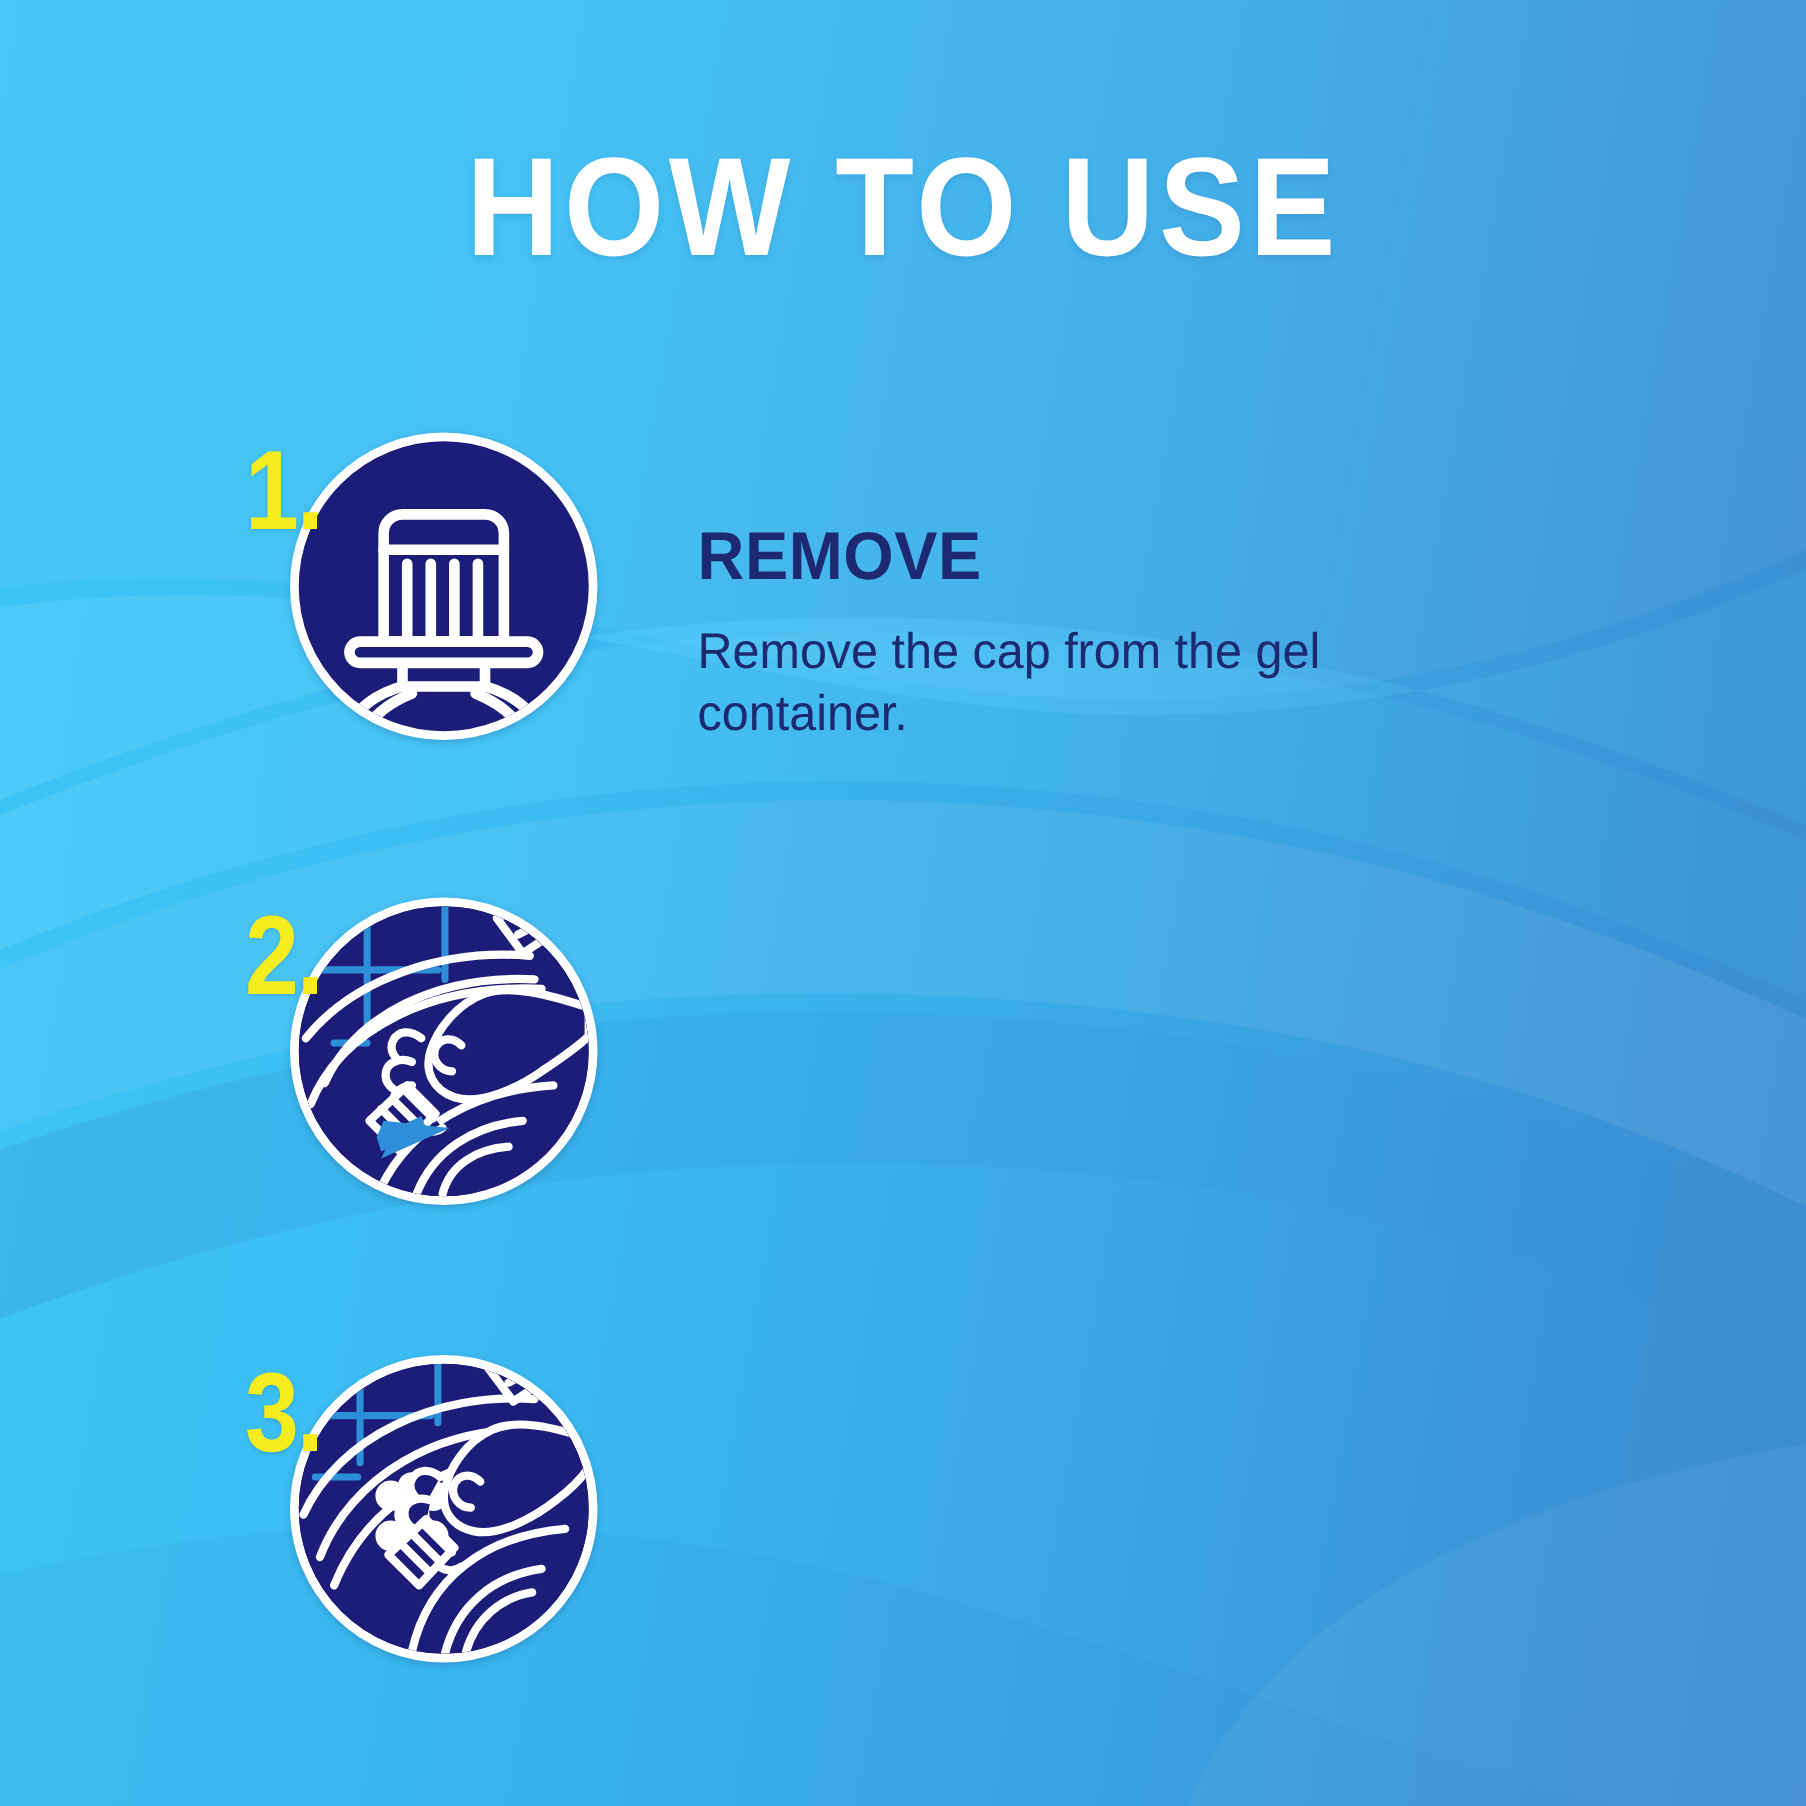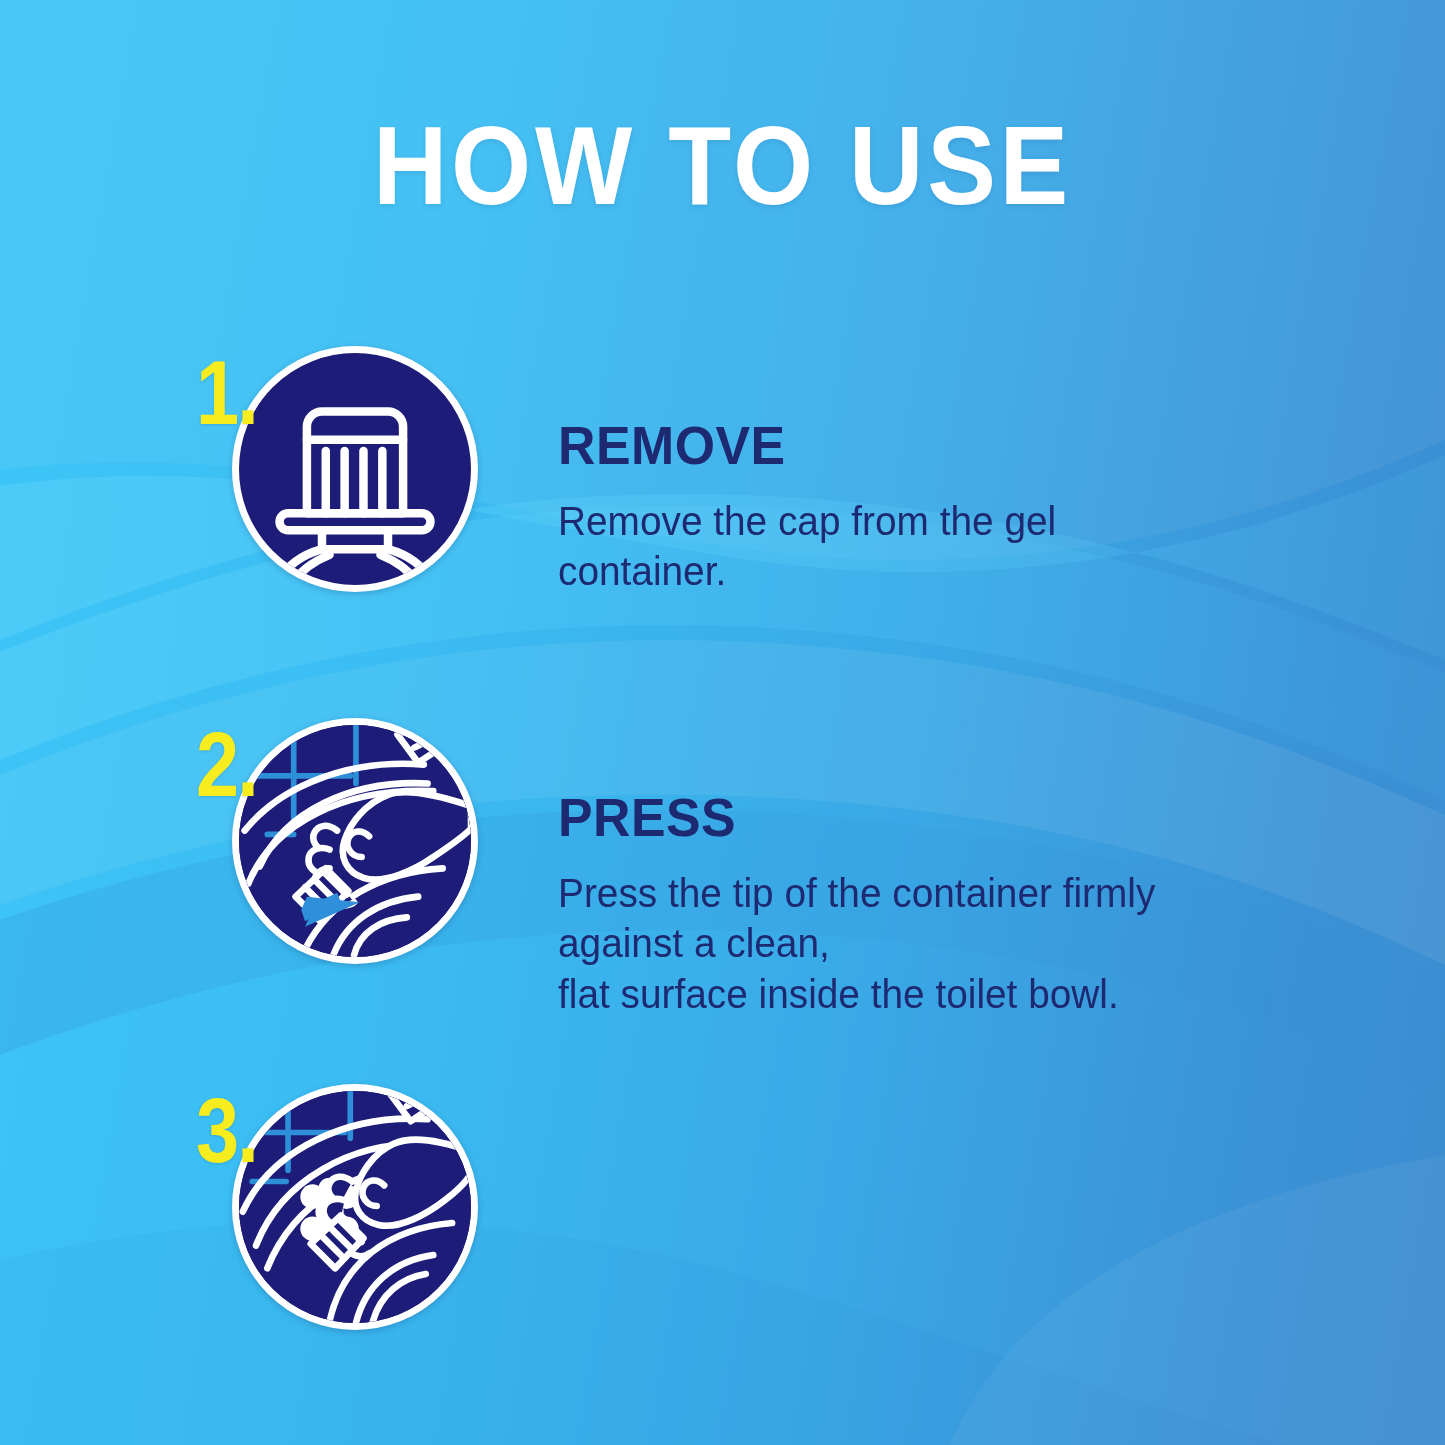--- a/index.html
+++ b/index.html
@@ -232,28 +232,20 @@
           <path d="M186,24 L202,16"></path>
         </g>
 
         <g fill="#2f8fda">
           <path d="M128,188 L70,214 L78,196 L66,196 L72,182 Z"></path>
           <path d="M66,196 L104,178 L108,188 L70,208 Z"></path>
         </g>
       </svg>
     </div>
 
-    <div class="step-text">
-      <div class="step-title">PRESS</div>
-      <div class="step-desc">
-        <span class="line">Press the tip of the container firmly</span>
-        <span class="line">against a clean,</span>
-        <span class="line">flat surface inside the toilet bowl.</span>
-      </div>
-    </div>
   </div>
 
   <div class="step step-3">
     <div class="step-number">3.</div>
 
     <div class="badge">
       <svg viewBox="0 0 246 246">
         <rect x="0" y="0" width="246" height="246" fill="#1d1c78"></rect>
 
         <g stroke="#2d8fd8" stroke-width="6" fill="none" stroke-linecap="round">

